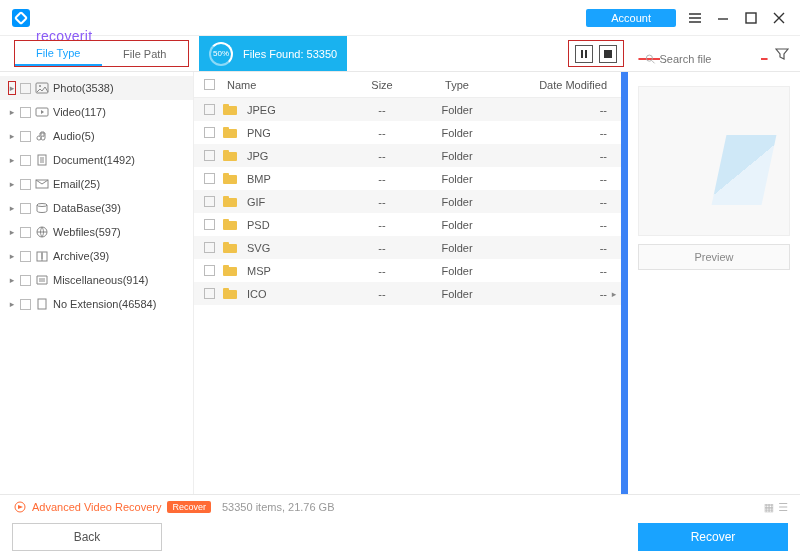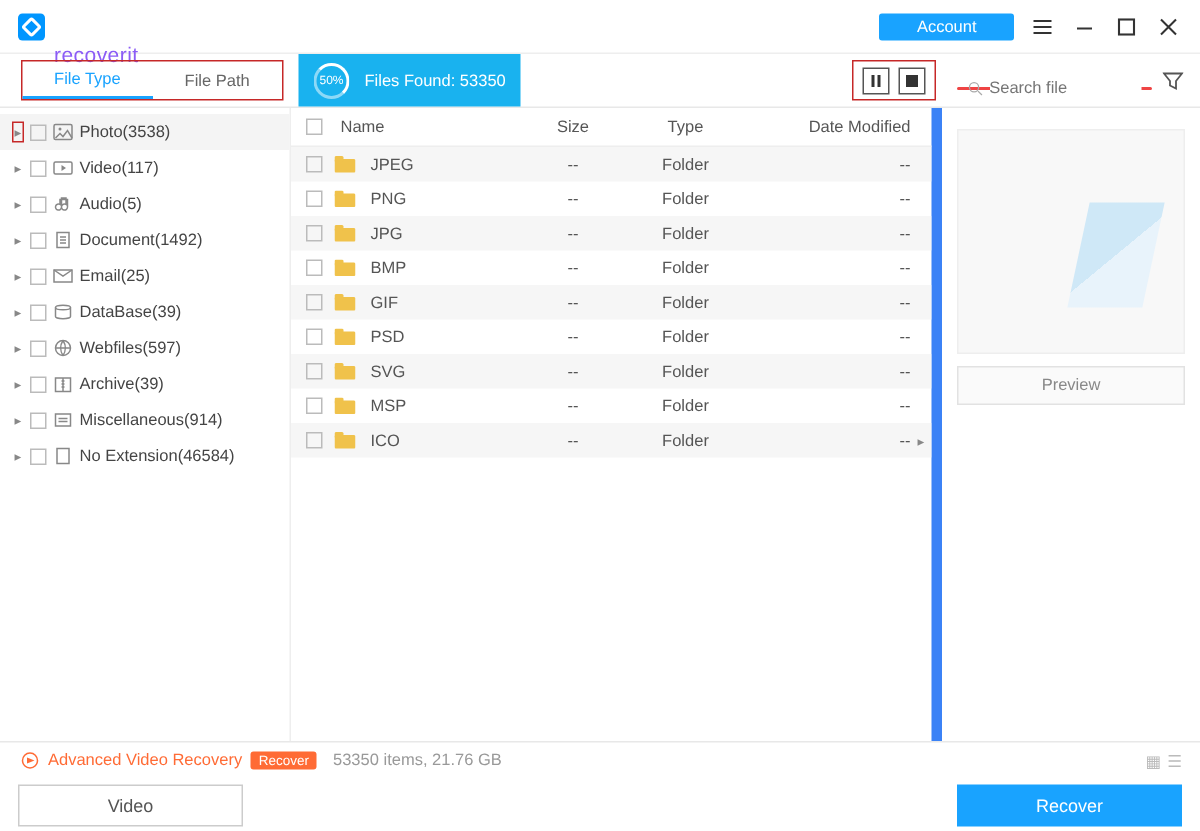--- a/index.html
+++ b/index.html
@@ -394,16 +394,16 @@
       <span>Advanced Video Recovery</span>
       <span class="avr-badge">Recover</span>
     </div>
     <div class="status-text">53350 items, 21.76  GB</div>
     <div class="view-toggle">
       <span>▦</span>
       <span>☰</span>
     </div>
   </div>
   <div class="footer-bot">
-    <button class="back-btn">Video</button>
+    <button class="back-btn">Back</button>
     <button class="recover-btn">Recover</button>
   </div>
 </div>
 
 </body></html>

